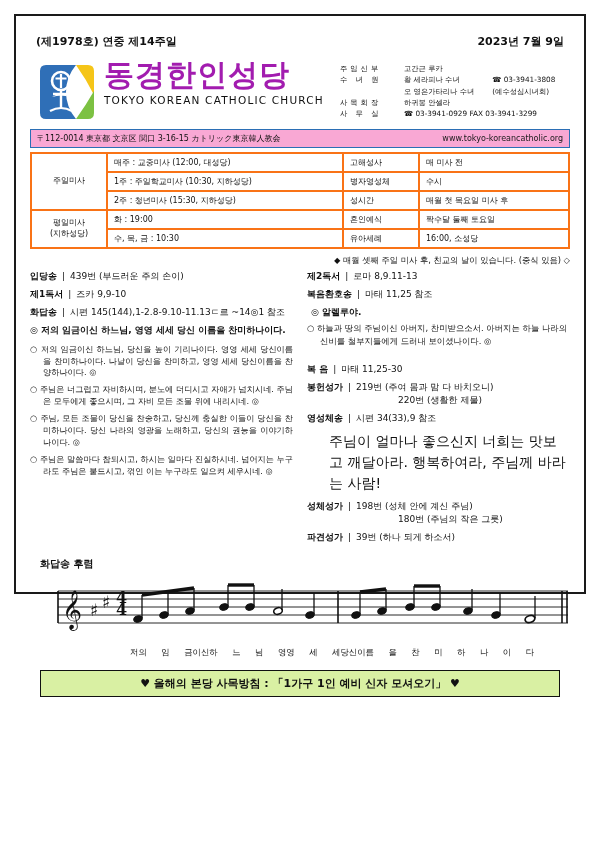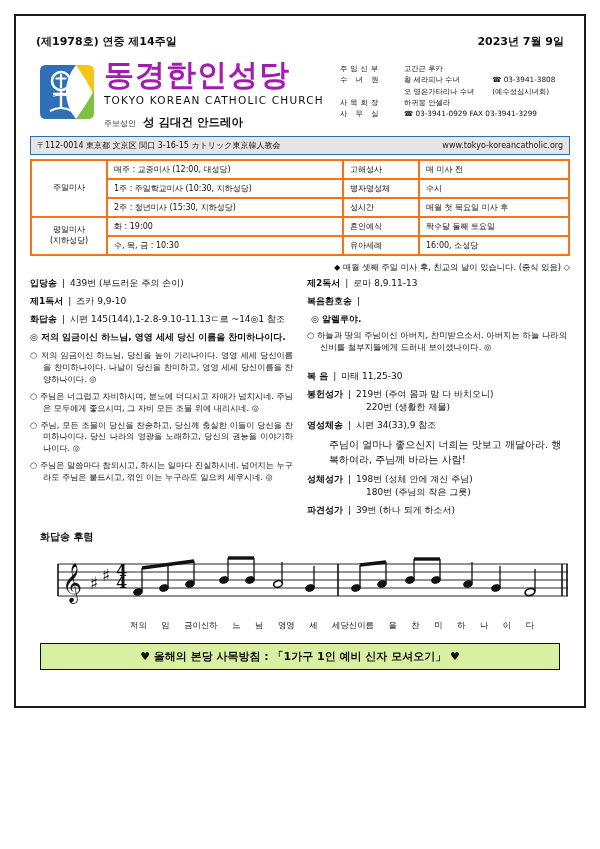--- a/index.html
+++ b/index.html
@@ -7,21 +7,21 @@
     width:600px;height:849px;
     background:#ffffff;
     font-family:"DejaVu Sans","Liberation Sans",sans-serif;
     font-size:9px;color:#111;
     position:relative;
     overflow:hidden;
   }
   .page{
     position:absolute;
     left:14px;top:14px;
-    width:572px;height:694px;
+    width:572px;height:580px;
     border:2px solid #1a1a1a;
     box-sizing:border-box;
     padding:10px 14px;
   }
   .topbar{
     display:flex;justify-content:space-between;align-items:flex-end;
     font-size:11px;font-weight:bold;
     padding:8px 6px 6px 6px;
   }
   .topbar .left{letter-spacing:0px;}
@@ -55,21 +55,21 @@
     width:232px;flex:none;font-size:7.3px;line-height:1.55;padding-top:6px;
   }
   .contact table{border-collapse:collapse;width:100%;}
   .contact td{padding:0 2px;vertical-align:top;white-space:nowrap;}
   .contact td.lbl{width:52px;letter-spacing:3px;}
   .contact td.sep{width:4px;}
 
   .addrbar{
     margin-top:6px;
     border:1px solid #2b6fb5;
-    background:#e5e5e5;
+    background:#f9a8d4;
     font-size:8px;
     padding:3px 6px;
     display:flex;justify-content:space-between;align-items:center;
   }
   .addrbar .url{color:#1a1a1a;}
 
   table.masses{
     width:100%;border-collapse:collapse;margin-top:4px;font-size:8px;
   }
   table.masses td{
@@ -101,22 +101,22 @@
   }
   .vs{
     font-size:8.2px;line-height:1.45;margin-bottom:5px;
     padding-left:13px;text-indent:-13px;text-align:justify;
   }
   .alleluia-head{font-size:9px;font-weight:bold;margin:2px 0 3px 4px;}
   .alleluia-body{
     font-size:8.4px;line-height:1.5;padding-left:13px;text-indent:-13px;margin-bottom:16px;
   }
   .ent .val .sub{display:block;}
-  .indent{margin-left:10px;display:block;}
-  .gospel-note{font-size:10px;line-height:1.5;margin:3px 0 6px 22px;}
+  .indent{margin-left:42px;display:block;}
+  .gospel-note{font-size:14px;line-height:1.5;margin:3px 0 6px 22px;}
 
   .hymn-head{font-size:10px;font-weight:bold;margin:8px 0 0 10px;}
   .score{
     margin:4px 8px 0 8px;height:72px;position:relative;
   }
   .lyrics{
     font-size:8.4px;margin:0 8px;display:flex;justify-content:space-between;
     padding:0 28px 0 92px;letter-spacing:0px;
   }
   .footer{
@@ -149,24 +149,20 @@
         <path d="M25 13 L25 27 M19.5 17.5 L30.5 17.5" stroke="#ffffff" stroke-width="2.2"></path>
         <path d="M16 36 Q25 30 34 36 Q25 33 16 36 Z" fill="#ffffff"></path>
         <path d="M25 28 L25 47 M17 33 L33 33" stroke="#ffffff" stroke-width="2.4"></path>
         <path d="M14 50 Q25 44 36 50" fill="none" stroke="#ffffff" stroke-width="2.2"></path>
       </svg>
     </div>
 
     <div class="title-block">
       <div class="ko-title">동경한인성당</div>
       <div class="en-title">TOKYO KOREAN CATHOLIC CHURCH</div>
-      <div class="patron">
-        <span class="small">주보성인</span>
-        <span class="big">성 김대건 안드레아</span>
-      </div>
     </div>
 
     <div class="contact">
       <table>
         <tbody>
             <tr>
           <td class="lbl">주임신부</td>
           <td class="sep"></td>
           <td>고간근 루카</td>
           <td></td>
@@ -275,20 +271,21 @@
 
       <div class="ent">
         <span class="lab">제2독서</span>
         <span class="bar">|</span>
         <span class="val">로마 8,9.11-13</span>
       </div>
 
       <div class="ent">
         <span class="lab">복음환호송</span>
         <span class="bar">|</span>
+        <span class="val">마태 11,25 참조</span>
       </div>
 
       <div class="alleluia-head">◎ 알렐루야.</div>
       <div class="alleluia-body">○ 하늘과 땅의 주님이신 아버지, 찬미받으소서. 아버지는 하늘 나라의 신비를 철부지들에게 드러내 보이셨나이다. ◎</div>
 
       <div class="ent">
         <span class="lab">복    음</span>
         <span class="bar">|</span>
         <span class="val">마태 11,25-30</span>
       </div>

